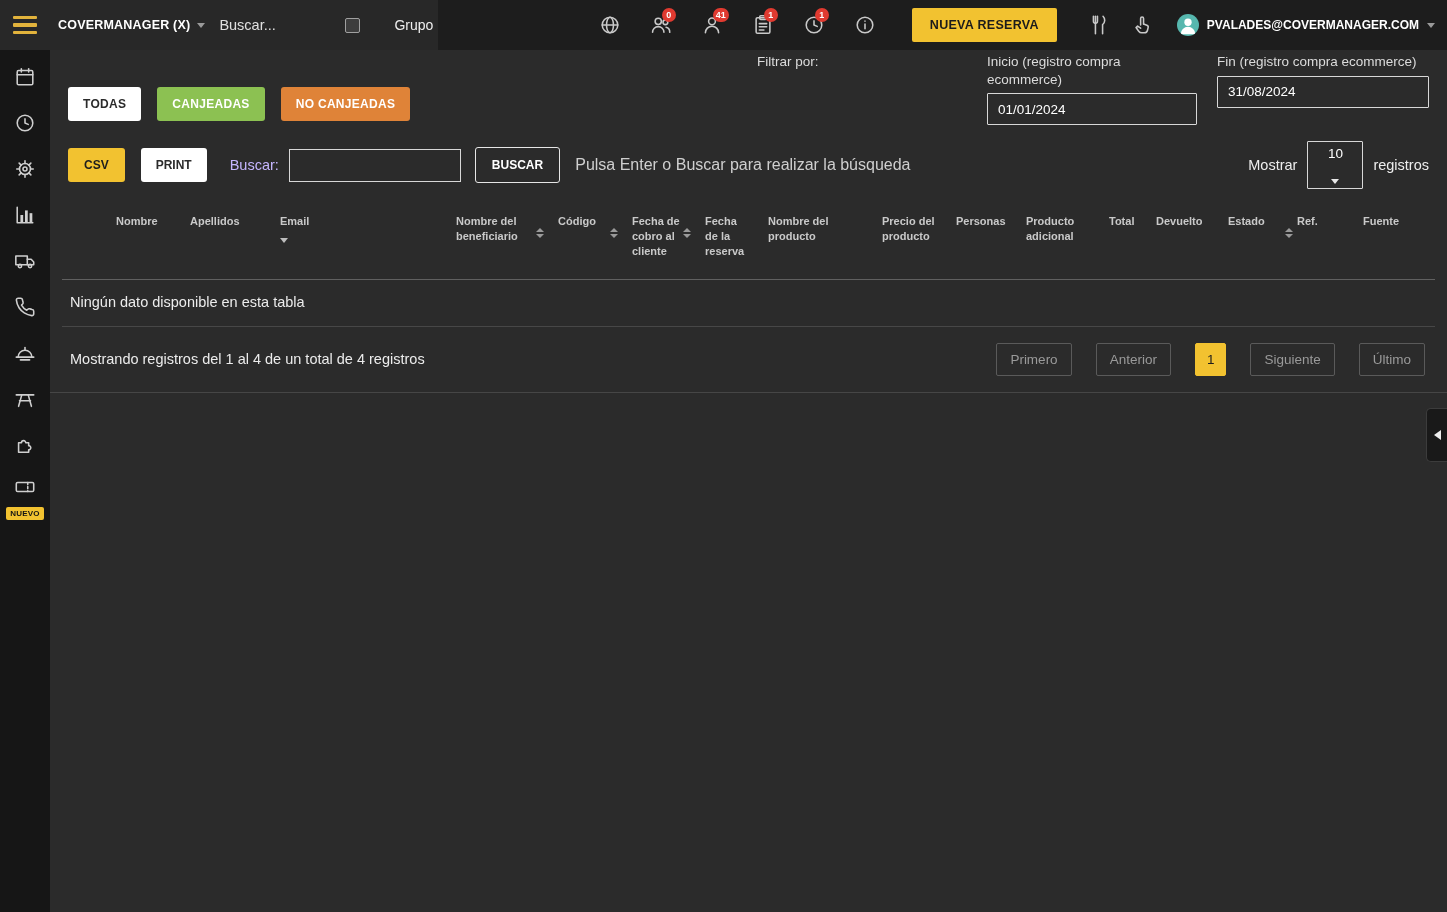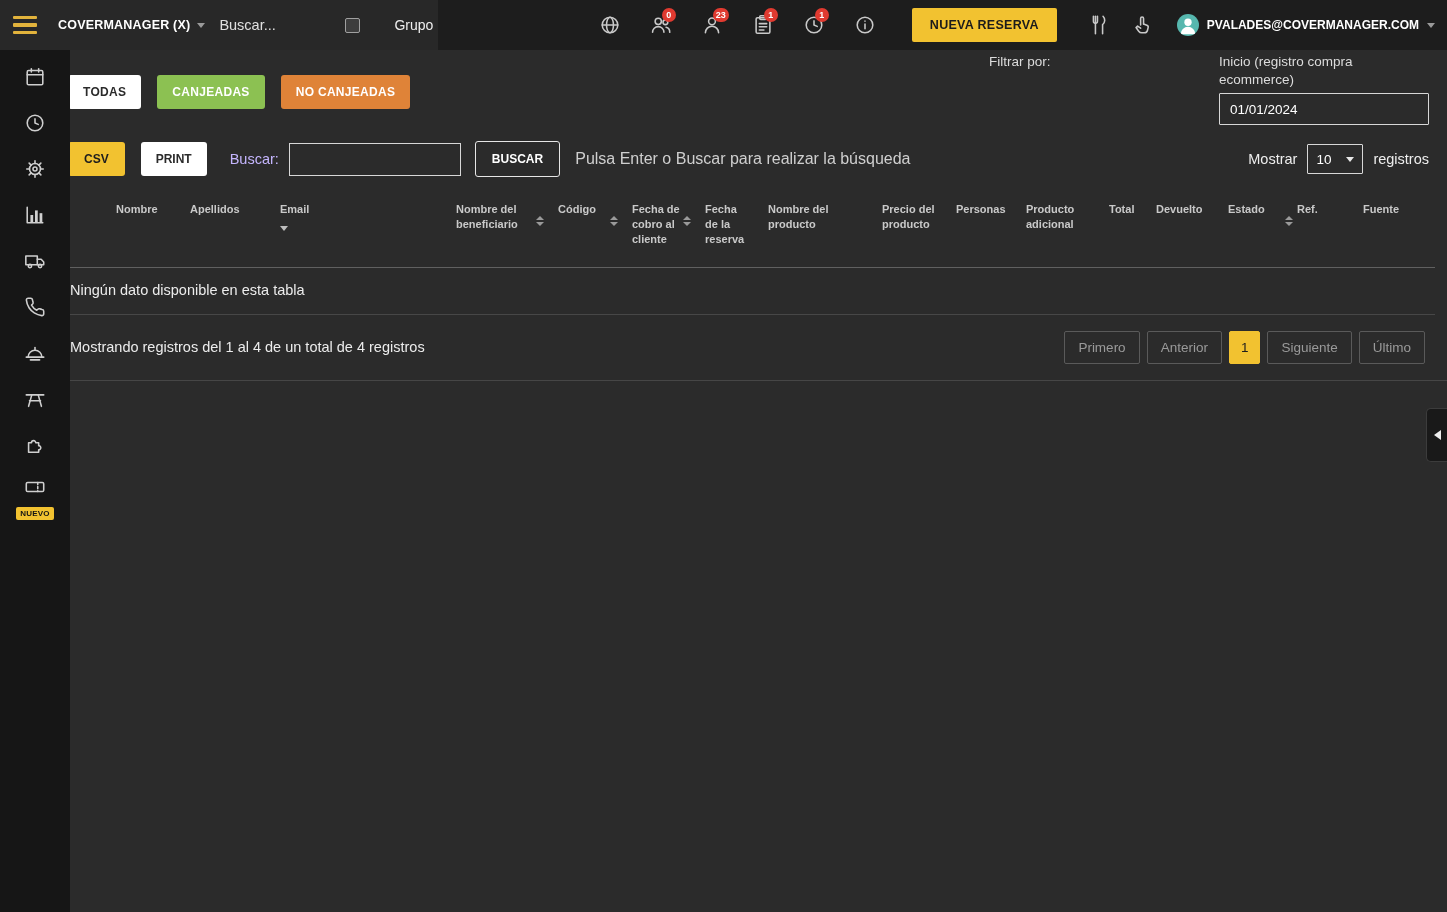--- a/index.html
+++ b/index.html
@@ -52,38 +52,38 @@
   }
   .tb-extra { margin-left:30px; }
   .tb-extra2 { margin-left:22px; }
   .account { display:flex; align-items:center; gap:8px; margin-left:24px; margin-right:12px; cursor:pointer; background:none; border:none; }
   .avatar { width:22px; height:22px; border-radius:50%; background:#56b7ae; overflow:hidden; position:relative; flex:none; }
   .avatar svg { width:100%; height:100%; display:block; }
   .account-email { color:#fff; font-weight:bold; font-size:12px; white-space:nowrap; }
 
   
   .sidebar {
-    position:absolute; top:50px; left:0; width:70px; bottom:0;
+    position:absolute; top:50px; left:0; width:50px; bottom:0;
     background:#161616; display:flex; flex-direction:column; align-items:center; padding-top:4px; z-index:10;
   }
   .side-item {
     width:50px; height:46px; background:none; border:none; color:#cfcfcf; cursor:pointer;
     display:flex; align-items:center; justify-content:center;
   }
   .side-item svg { width:22px; height:22px; }
   .nuevo-badge {
     background:#f2c230; color:#141414; font-size:8px; font-weight:bold;
     padding:2px 4px; border-radius:2px; letter-spacing:.2px; margin-top:1px;
   }
 
   
   .main { position:absolute; left:50px; top:50px; right:0; bottom:0; background:#2b2b2b; }
 
   .filters-row { display:flex; justify-content:space-between; align-items:flex-start; padding:3px 18px 0 18px; }
-  .tabs { display:flex; gap:16px; margin-top:22px; }
+  .tabs { display:flex; gap:16px; margin-top:34px; }
   .tab-btn { height:34px; padding:0 15px; border:none; border-radius:3px; font-weight:bold; font-size:12px; letter-spacing:.3px; cursor:pointer; }
   .tab-todas { background:#ffffff; color:#2b2b2b; }
   .tab-canjeadas { background:#8cc152; color:#fff; }
   .tab-nocanjeadas { background:#df8338; color:#fff; }
 
   .filter-fields { display:flex; gap:20px; align-items:flex-start; }
   .field { width:210px; display:flex; flex-direction:column; }
   .field-label { font-size:13.5px; color:#dcdcdc; line-height:17.5px; margin-bottom:5px; }
   .control {
     height:32px; border:1px solid #d8d8d8; background:#2b2b2b; color:#fff;
@@ -96,42 +96,42 @@
 
   .toolbar-row { display:flex; align-items:center; padding:0 18px; margin-top:16px; }
   .btn-csv { background:#f2c230; color:#1d1d1d; border:none; border-radius:3px; font-weight:bold; font-size:12px; height:34px; padding:0 16px; margin-right:16px; cursor:pointer; }
   .btn-print { background:#fff; color:#2b2b2b; border:none; border-radius:3px; font-weight:bold; font-size:12px; height:34px; padding:0 15px; margin-right:23px; cursor:pointer; }
   .search-label { font-size:14.5px; color:#c4b5fd; margin-right:10px; }
   .table-search { width:172px; height:33px; border:1px solid #d8d8d8; background:transparent; color:#fff; padding:0 8px; margin-right:14px; font-size:13.5px; }
   .btn-buscar { background:transparent; border:1px solid #e6e6e6; color:#fff; font-weight:bold; font-size:12px; height:36px; padding:0 16px; border-radius:3px; margin-right:15px; cursor:pointer; }
   .search-hint { font-size:16px; color:#cfcfcf; }
   .show-group { margin-left:auto; display:flex; align-items:center; gap:10px; }
   .show-label, .records-label { font-size:14.5px; color:#eee; }
-  .show-select { width:56px; height:30px; padding:4px 8px; }
+  .show-select { width:56px; height:48px; padding:4px 8px;flex-direction:column; }
 
   
   table.datatable { margin:13px 12px 0 12px; width:calc(100% - 24px); border-collapse:collapse; table-layout:fixed; }
   .datatable th {
     text-align:left; font-size:11px; font-weight:bold; color:#c9c9c9;
     padding:12px 8px 20px 8px; vertical-align:top; line-height:1.35;
     position:relative; border-bottom:1px solid #606060; cursor:pointer;
   }
   .datatable th.first { padding-left:54px; }
   .datatable th.ref-col { padding-left:14px; }
   .sort { position:absolute; right:6px; top:26px; }
   .sort.left { left:2px; right:auto; }
   .sort i { display:block; width:0; height:0; border-left:4px solid transparent; border-right:4px solid transparent; }
   .sort .up { border-bottom:4px solid #9a9a9a; margin-bottom:2px; }
   .sort .down { border-top:4px solid #9a9a9a; }
   .sort-desc { display:block; margin-top:9px; width:0; height:0; border-left:4px solid transparent; border-right:4px solid transparent; border-top:5px solid #bdbdbd; }
   .empty-cell { font-size:14.5px; color:#ececec; padding:14px 8px 16px 8px; border-bottom:1px solid #474747; }
 
   .table-footer { display:flex; justify-content:space-between; align-items:center; padding:16px 22px 16px 20px; }
   .summary { font-size:14.5px; color:#ececec; }
-  .pagination { display:flex; gap:7px; }
+  .pagination { display:flex; gap:24px; }
   .page-btn { background:transparent; border:1px solid #5a5a5a; color:#9a9a9a; font-size:13.5px; padding:8px 13px; border-radius:2px; cursor:pointer; }
   .page-btn.current { background:#f2c230; border-color:#f2c230; color:#1d1d1d; padding:8px 11px; }
   .section-divider { border-top:1px solid #464646; }
 
   
   .drawer-handle {
     position:absolute; right:0; top:408px; width:21px; height:54px;
     background:#191919; border:1px solid #3c3c3c; border-right:none;
     border-radius:5px 0 0 5px; display:flex; align-items:center; justify-content:center;
     cursor:pointer; z-index:15;
@@ -175,21 +175,21 @@
           <circle cx="16.8" cy="9" r="2.6"></circle>
           <path d="M17.5 14.5a5.3 5.3 0 0 1 4 5.5"></path>
         </svg>
       <span class="badge">0</span>
     </button>
     <button class="icon-btn">
       <svg viewBox="0 0 24 24">
           <circle cx="12" cy="8" r="3.7"></circle>
           <path d="M4.8 20.5a7.2 7.2 0 0 1 14.4 0"></path>
         </svg>
-      <span class="badge">23</span>
+      <span class="badge">41</span>
     </button>
     <button class="icon-btn">
       <svg viewBox="0 0 24 24">
           <rect x="4.5" y="4" width="15" height="17" rx="1.5"></rect>
           <rect x="8.5" y="2" width="7" height="4" rx="1"></rect>
           <line x1="8" y1="10.5" x2="16" y2="10.5"></line>
           <line x1="8" y1="14" x2="16" y2="14"></line>
           <line x1="8" y1="17.5" x2="13" y2="17.5"></line>
         </svg>
       <span class="badge">1</span>
@@ -322,20 +322,24 @@
       <button class="tab-btn tab-nocanjeadas">NO CANJEADAS</button>
     </div>
 
     <div class="filter-fields">
       <div class="field">
         <span class="field-label">Filtrar por:</span>
       </div>
       <div class="field">
         <span class="field-label">Inicio (registro compra ecommerce)</span>
         <input class="control" value="01/01/2024" style="">
+      </div>
+      <div class="field" style="width:212px">
+        <span class="field-label">Fin (registro compra ecommerce)</span>
+        <input class="control" value="31/08/2024" style="">
       </div>
     </div>
   </div>
 
   <div class="toolbar-row">
     <button class="btn-csv">CSV</button>
     <button class="btn-print">PRINT</button>
     <span class="search-label">Buscar:</span>
     <input class="table-search" style="">
     <button class="btn-buscar">BUSCAR</button>

